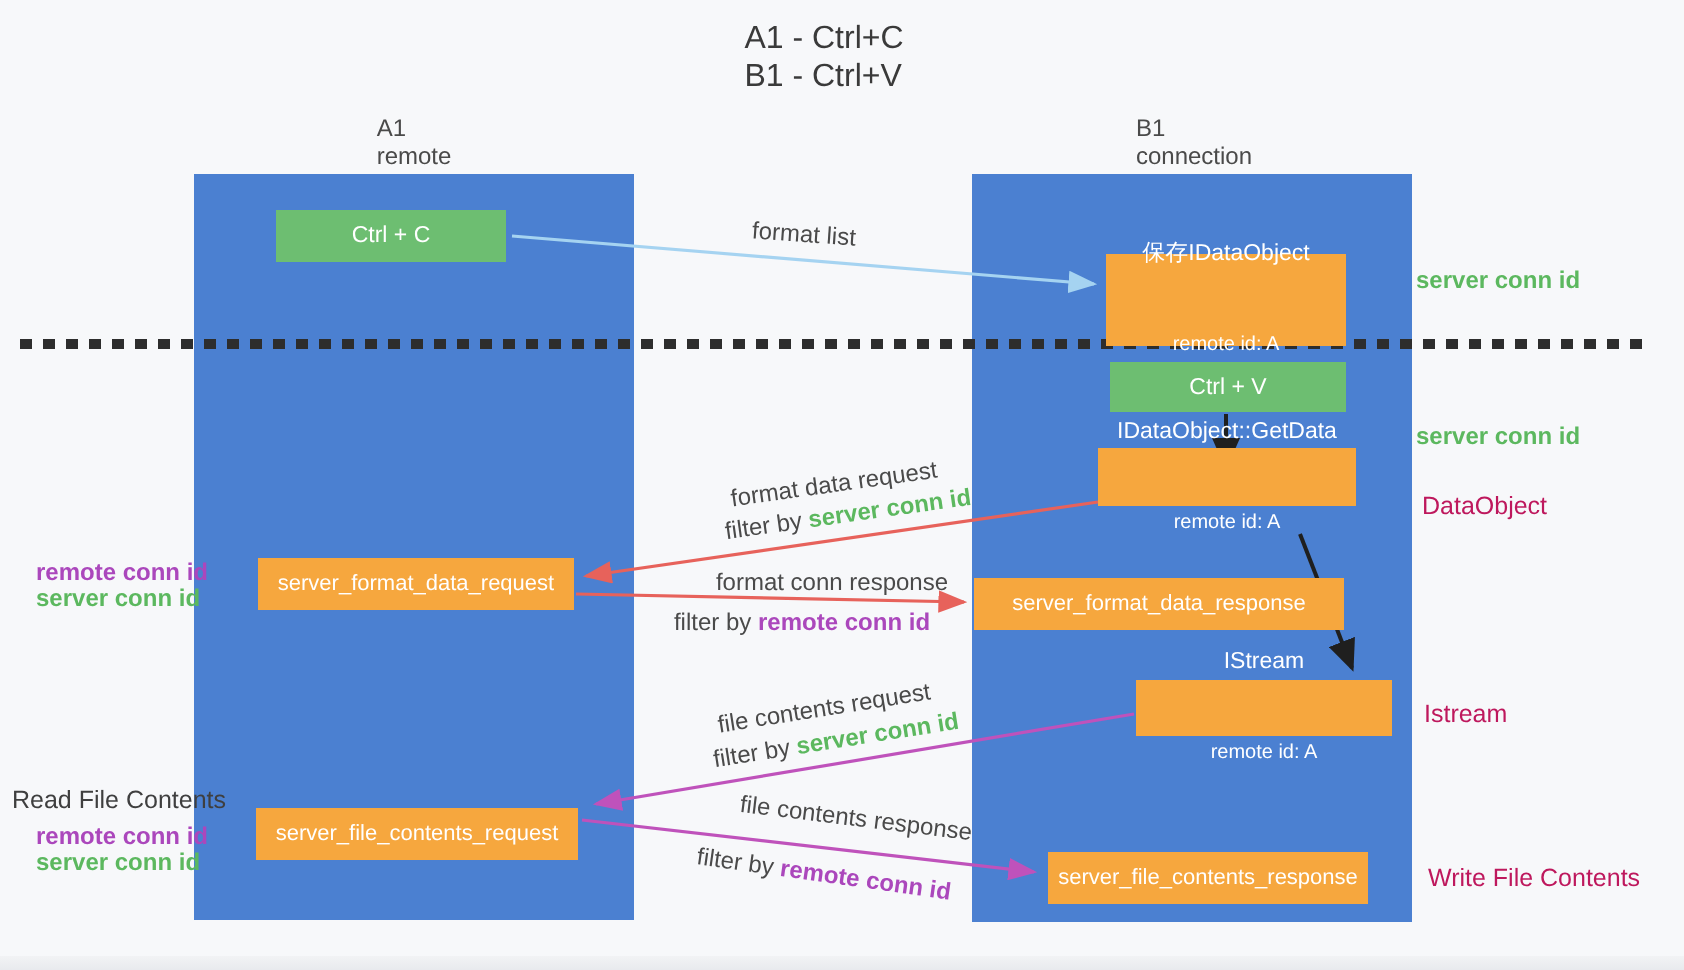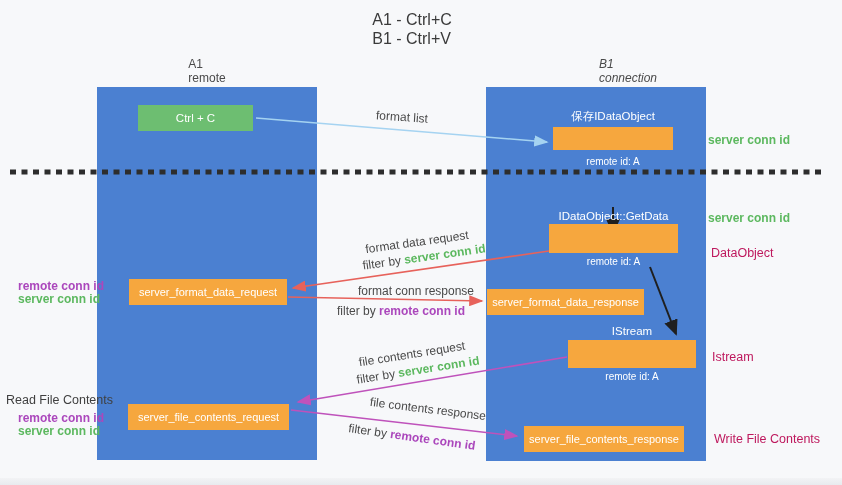--- a/index.html
+++ b/index.html
@@ -34,21 +34,21 @@
 
   <div class="title" style="left:412px;top:10px;">
     <div>A1 - Ctrl+C</div>
     <div>B1 - Ctrl+V</div>
   </div>
 
   <div class="hdr" style="left:207px;top:57px;">
     <div>A1</div>
     <div>remote</div>
   </div>
-  <div class="hdr" style="left:628px;top:57px;font-style:italic;">
+  <div class="hdr" style="left:597px;top:57px;">
     <div>B1</div>
     <div>connection</div>
   </div>
 
   <div class="col" style="left:97px;top:87px;width:220px;height:373px;"></div>
   <div class="col" style="left:486px;top:87px;width:220px;height:374px;"></div>
 
   <svg width="842" height="485">
     <defs>
       <marker id="m-blue" markerWidth="9" markerHeight="7" refX="8" refY="3.5" orient="auto">
@@ -85,29 +85,32 @@
   <div class="node orange" style="left:129px;top:279px;width:158px;height:26px;">
     <span class="single">server_format_data_request</span>
   </div>
   <div class="node green" style="left:138px;top:105px;width:115px;height:26px;">
     <span class="l1">Ctrl + C</span>
   </div>
   <div class="node orange" style="left:128px;top:404px;width:161px;height:26px;">
     <span class="single">server_file_contents_request</span>
   </div>
 
-  <div class="node orange" style="left:553px;top:127px;width:120px;height:23px;">
+  <div class="node orange" style="left:553px;top:127px;width:120px;height:46px;">
     <span class="l1">保存IDataObject</span>
     <span class="l2">remote id: A</span>
+  </div>
+  <div class="node green" style="left:555px;top:181px;width:118px;height:25px;">
+    <span class="l1">Ctrl + V</span>
   </div>
   <div class="node orange" style="left:549px;top:224px;width:129px;height:29px;">
     <span class="l1">IDataObject::GetData</span>
     <span class="l2">remote id: A</span>
   </div>
-  <div class="node orange" style="left:487px;top:289px;width:157px;height:26px;text-align:right;">
+  <div class="node orange" style="left:487px;top:289px;width:185px;height:26px;text-align:right;">
     <span class="single">server_format_data_response</span>
   </div>
   <div class="node orange" style="left:568px;top:340px;width:128px;height:28px;">
     <span class="l1">IStream</span>
     <span class="l2">remote id: A</span>
   </div>
   <div class="node orange" style="left:524px;top:426px;width:160px;height:26px;">
     <span class="single">server_file_contents_response</span>
   </div>
 

